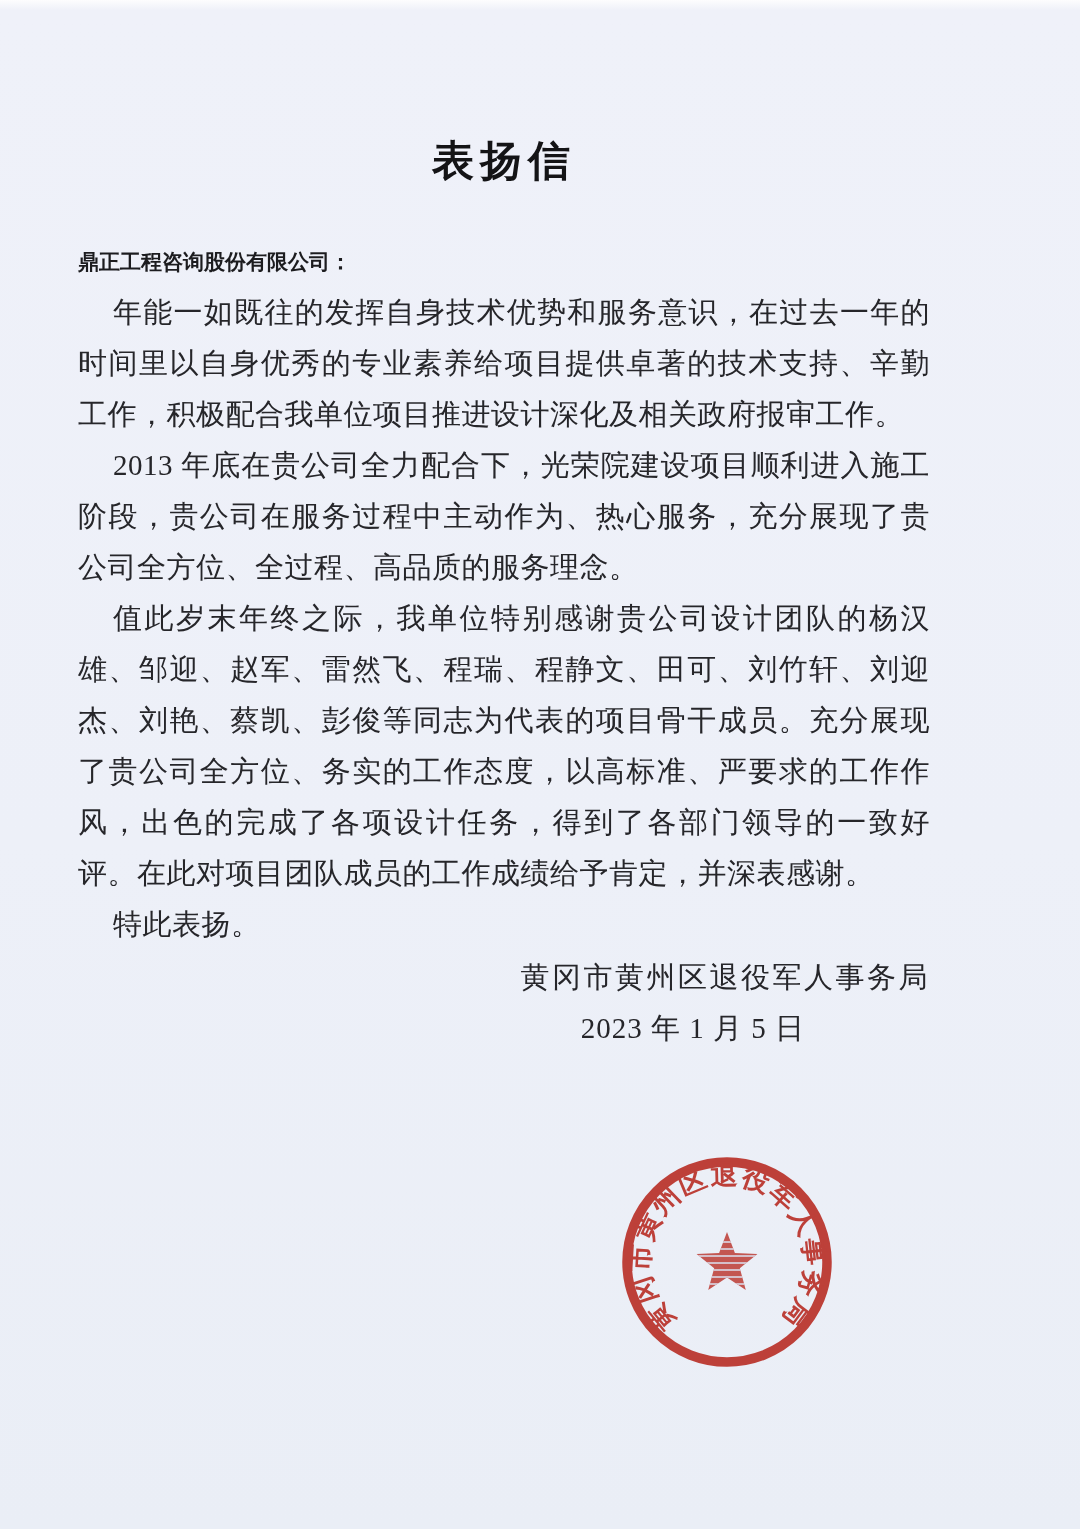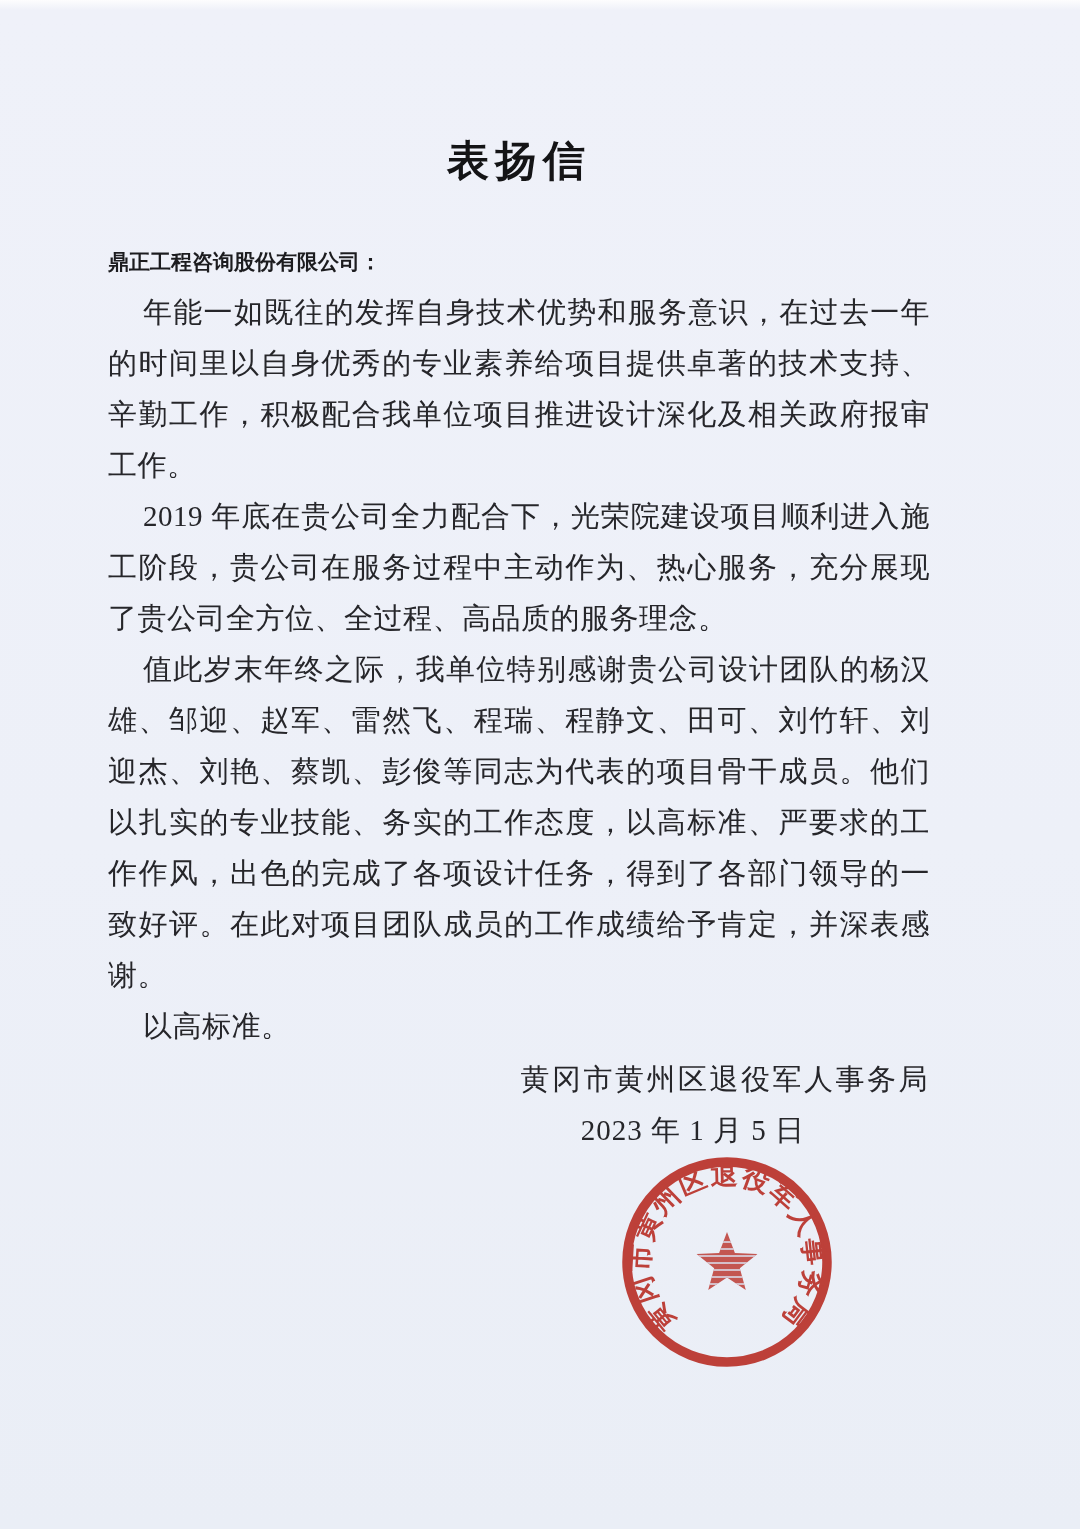--- a/index.html
+++ b/index.html
@@ -10,21 +10,21 @@
     height: 1529px;
     margin: 0 auto;
     overflow: hidden;
     background: linear-gradient(180deg, #fdfdfe 0px, #eff1f9 10px, #edf0f8 55%, #eaeef6 100%);
     font-family: "Liberation Serif", "DejaVu Serif", serif;
     color: #26262a;
   }
   .content {
     position: absolute;
     inset: 0;
-    padding: 140px 150px 0 108px;
+    padding: 140px 150px 0 78px;
   }
   .title {
     font-size: 42px;
     font-weight: 700;
     line-height: 1;
     text-align: center;
     letter-spacing: 6px;
     color: #141416;
   }
   .salutation {
@@ -76,23 +76,23 @@
 
 <div class="page">
   <div class="content">
 
     <h1 class="title">表扬信</h1>
 
     <p class="salutation">鼎正工程咨询股份有限公司：</p>
 
     <div class="body-text">
       <p>年能一如既往的发挥自身技术优势和服务意识，在过去一年的时间里以自身优秀的专业素养给项目提供卓著的技术支持、辛勤工作，积极配合我单位项目推进设计深化及相关政府报审工作。</p>
-      <p>2019 年底在贵公司全力配合下，光荣院建设项目顺利进入施工阶段，贵公司在服务过程中主动作为、热心服务，充分展现了贵公司全方位、全过程、高品质的服务理念。</p>
-      <p>值此岁末年终之际，我单位特别感谢贵公司设计团队的杨汉雄、邹迎、赵军、雷然飞、程瑞、程静文、田可、刘竹轩、刘迎杰、刘艳、蔡凯、彭俊等同志为代表的项目骨干成员。他们以扎实的专业技能、务实的工作态度，以高标准、严要求的工作作风，出色的完成了各项设计任务，得到了各部门领导的一致好评。在此对项目团队成员的工作成绩给予肯定，并深表感谢。</p>
-      <p>以高标准。</p>
+      <p>2013 年底在贵公司全力配合下，光荣院建设项目顺利进入施工阶段，贵公司在服务过程中主动作为、热心服务，充分展现了贵公司全方位、全过程、高品质的服务理念。</p>
+      <p>值此岁末年终之际，我单位特别感谢贵公司设计团队的杨汉雄、邹迎、赵军、雷然飞、程瑞、程静文、田可、刘竹轩、刘迎杰、刘艳、蔡凯、彭俊等同志为代表的项目骨干成员。充分展现了贵公司全方位、务实的工作态度，以高标准、严要求的工作作风，出色的完成了各项设计任务，得到了各部门领导的一致好评。在此对项目团队成员的工作成绩给予肯定，并深表感谢。</p>
+      <p>特此表扬。</p>
     </div>
 
     <div class="signature">
       <p class="org">黄冈市黄州区退役军人事务局</p>
       <p class="date">2023 年 1 月 5 日</p>
     </div>
 
   </div>
 
   <svg class="seal" viewBox="0 0 224 224" xmlns="http://www.w3.org/2000/svg" aria-hidden="true">

